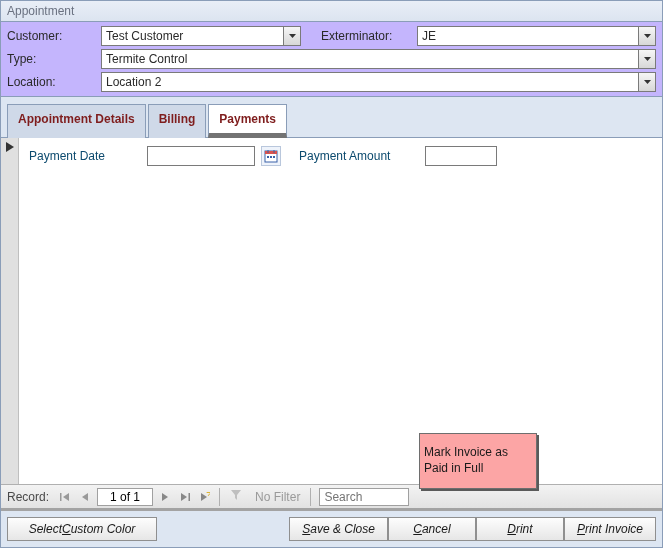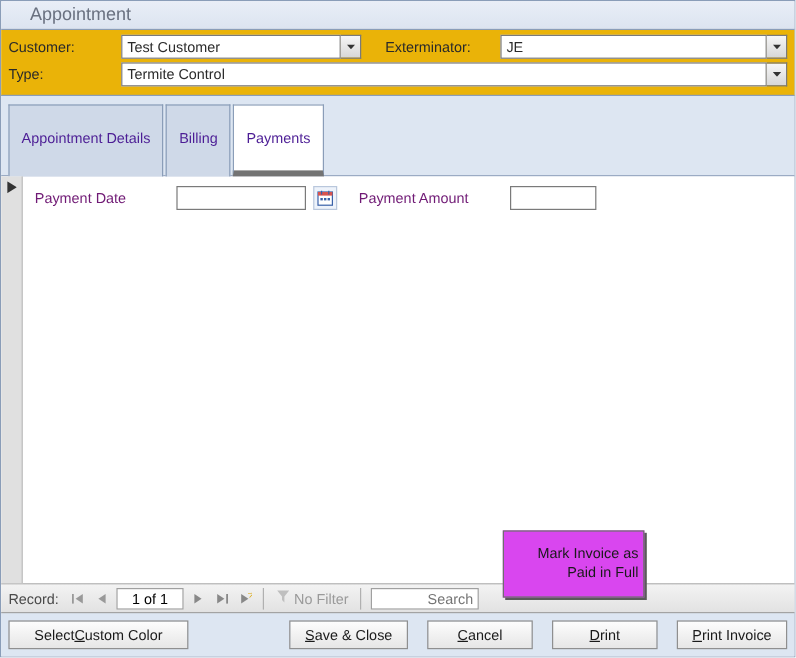--- a/index.html
+++ b/index.html
@@ -1,66 +1,66 @@
 <!DOCTYPE html>
 <html><head>
 <meta charset="utf-8">
 <style>
 * { box-sizing: border-box; margin: 0; padding: 0; font-family: "Segoe UI", Tahoma, sans-serif; font-size: 12px; }
 body { background: #fff; width: 663px; height: 548px; overflow: hidden; }
 
 .window { width: 663px; height: 548px; border: 1px solid #8a9db8; display: flex; flex-direction: column; background: #fff; }
 
-.titlebar { background: linear-gradient(#e9eef7,#dce4f0); border-bottom: 1px solid #8a9db8; padding: 3px 24px; color: #6a7180; font-size: 15px; }
-
-.header-form { background: #eab308; border-bottom: 1px solid #8a9db8; padding: 4px 6px; }
+.titlebar { background: linear-gradient(#e9eef7,#dce4f0); border-bottom: 1px solid #8a9db8; padding: 3px 6px; color: #6a7180; font-size: 12px; }
+
+.header-form { background: #c4b5fd; border-bottom: 1px solid #8a9db8; padding: 4px 6px; }
 .header-row { display: flex; align-items: center; margin-bottom: 3px; gap: 0; }
 .header-row label { color: #2a2a2a; width: 94px; }
 .header-row .combo { flex: 1; display: flex; align-items: center; }
 .header-row .combo.half { flex: 0 0 200px; margin-right: 20px; }
 .combo-input { flex:1; background:#fff; border:1px solid #7a7a7a; padding:2px 4px; height:20px; color:#2a2a2a; }
 .combo-btn { width:17px; height:20px; border:1px solid #7a7a7a; border-left:none; background:linear-gradient(#f6f6f6,#d7d7d7); display:flex; align-items:center; justify-content:center; cursor:pointer; }
 .combo-btn svg { width:7px; height:4px; }
 
 .tabbar { background:#dde6f2; padding: 6px 6px 0 6px; display:flex; gap:0; border-bottom:1px solid #8a9db8; }
-.tab { padding:20px 10px; border:1px solid #8a9db8; border-bottom:none; background:#cfd9e8; color:#4c1d95; margin-right:2px; cursor:pointer; position:relative; top:1px; }
+.tab { padding:7px 10px; border:1px solid #8a9db8; border-bottom:none; background:#cfd9e8; color:#7f1d1d; margin-right:2px; cursor:pointer; position:relative; top:1px;font-weight:bold; }
 .tab.active { background:#fff; border-bottom:5px solid #737373; }
 
 .content-wrap { flex:1; display:flex; flex-direction:column; background:#fff; }
 .content { flex:1; position:relative; display:flex; }
 .rec-selector { width:18px; background:#e0e0e0; border-right:1px solid #bfbfbf; display:flex; align-items:flex-start; justify-content:center; padding-top:4px; cursor:pointer; }
 .rec-selector svg { width:8px; height:10px; }
 .form-body { flex:1; padding:8px 10px; position:relative; }
 
 .fldrow { display:flex; align-items:center; margin-bottom:6px; gap:6px; }
-.fldrow label { color:#701a75; }
+.fldrow label { color:#0c4a6e; }
 .lbl-pd { width:112px; }
 .lbl-pa { width:120px; margin-left:12px; }
 .lbl-bm { width:112px; }
 .textbox { border:1px solid #7a7a7a; background:#fff; height:20px; padding:2px 4px; }
 .tb-pd { width:108px; }
 .tb-pa { width:72px; }
 .cal-btn { width:20px; height:20px; border:1px solid #b9c7dc; background:#eef3fb; display:flex; align-items:center; justify-content:center; cursor:pointer; }
 .cal-btn svg { width:14px; height:14px; }
 .combo2 { display:flex; }
 .combo2 .textbox { width:140px; }
 
-.big-btn { position:absolute; left:400px; top:295px; width:118px; height:56px; background:#d946ef; border:1px solid #6e6e6e; box-shadow:2px 2px 0 #5a5a5a; display:flex; align-items:center; justify-content:center; text-align:right; cursor:pointer; color:#1a1a1a; line-height:1.3; padding:4px; }
+.big-btn { position:absolute; left:400px; top:295px; width:118px; height:56px; background:#fca5a5; border:1px solid #6e6e6e; box-shadow:2px 2px 0 #5a5a5a; display:flex; align-items:center; justify-content:center; text-align:left; cursor:pointer; color:#1a1a1a; line-height:1.3; padding:4px; }
 
 .navbar { height:24px; border-top:1px solid #b0b0b0; background:linear-gradient(#f3f3f3,#e2e2e2); display:flex; align-items:center; font-size:11px; color:#4a4a4a; }
 .navbar .lbl { padding:0 6px; }
 .nav-btn { width:20px; height:22px; border:none; background:transparent; display:flex; align-items:center; justify-content:center; cursor:pointer; color:#555; }
 .nav-btn.disabled { color:#bbb; cursor:default; }
 .nav-counter { background:#fff; border:1px solid #a0a0a0; width:56px; height:18px; margin:0 2px; padding:1px 4px; text-align:center; }
 .nav-sep { width:1px; height:18px; background:#b0b0b0; margin:0 4px; }
-.nofilter { display:flex; align-items:center; gap:3px; color:#9a9a9a; padding:0 6px; }
+.nofilter { display:flex; align-items:center; gap:13px; color:#9a9a9a; padding:0 6px; }
 .nofilter svg { width:12px; height:12px; }
-.search-box { border:1px solid #a0a0a0; background:#fff; height:18px; padding:1px 4px; color:#9a9a9a; width:90px; margin-left:4px;text-align:right; }
-
-.footer { background:#dde6f2; border-top:1px solid #a3a3a3; padding:6px; display:flex; align-items:center; gap:16px; }
+.search-box { border:1px solid #a0a0a0; background:#fff; height:18px; padding:1px 4px; color:#9a9a9a; width:90px; margin-left:4px; }
+
+.footer { background:#dde6f2; border-top:3px solid #a3a3a3; padding:6px; display:flex; align-items:center; gap:0;font-style:italic; }
 .footer .spacer { flex:1; }
 .btn { background:linear-gradient(#fdfdfd,#e6e6e6); border:1px solid #8f8f8f; padding:4px 12px; cursor:pointer; color:#1a1a1a; min-width:88px; text-align:center; height:24px; display:flex; align-items:center; justify-content:center; }
 .btn .ul { text-decoration:underline; }
 .btn-ccolor { min-width:150px; }
 </style>
 </head>
 <body>
 
 <div class="window">
   <div class="titlebar">Appointment</div>
@@ -83,20 +83,31 @@
             <svg viewBox="0 0 7 4">
               <polygon points="0,0 7,0 3.5,4" fill="#333"></polygon>
             </svg>
           </div>
       </div>
     </div>
     <div class="header-row">
       <label>Type:</label>
       <div class="combo">
         <input class="combo-input" value="Termite Control" style="">
+        <div class="combo-btn">
+            <svg viewBox="0 0 7 4">
+              <polygon points="0,0 7,0 3.5,4" fill="#333"></polygon>
+            </svg>
+          </div>
+      </div>
+    </div>
+    <div class="header-row" style="margin-bottom:0">
+      <label>Location:</label>
+      <div class="combo">
+        <input class="combo-input" value="Location 2" style="">
         <div class="combo-btn">
             <svg viewBox="0 0 7 4">
               <polygon points="0,0 7,0 3.5,4" fill="#333"></polygon>
             </svg>
           </div>
       </div>
     </div>
   </div>
 
   <div class="tabbar">

